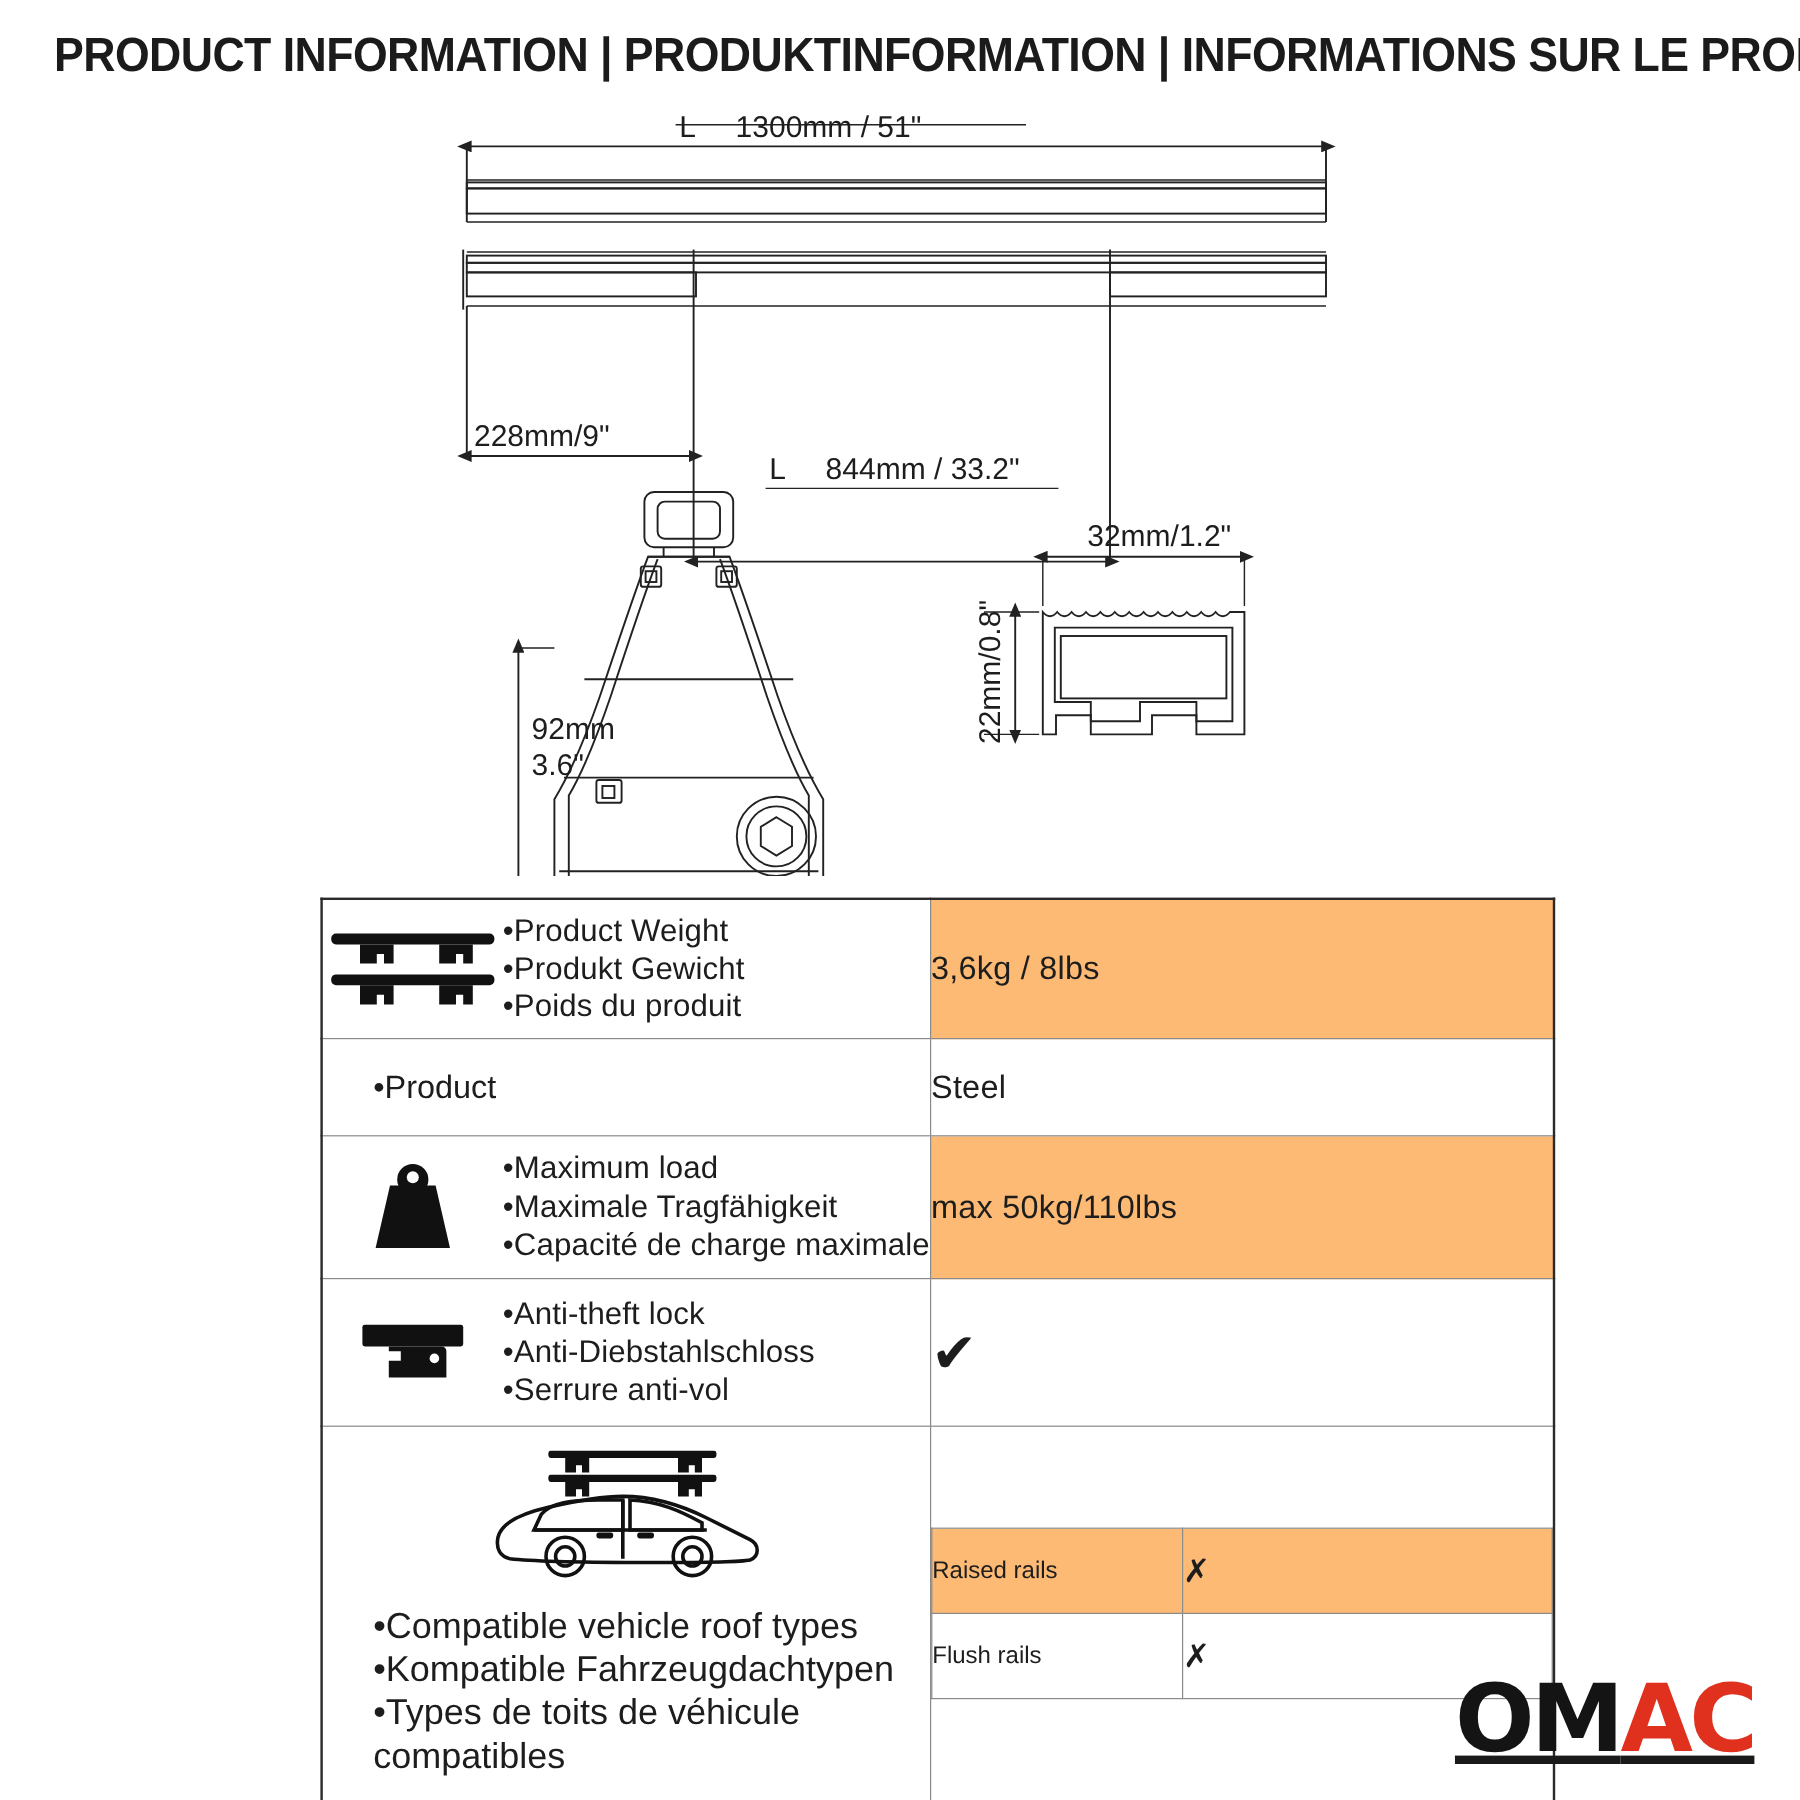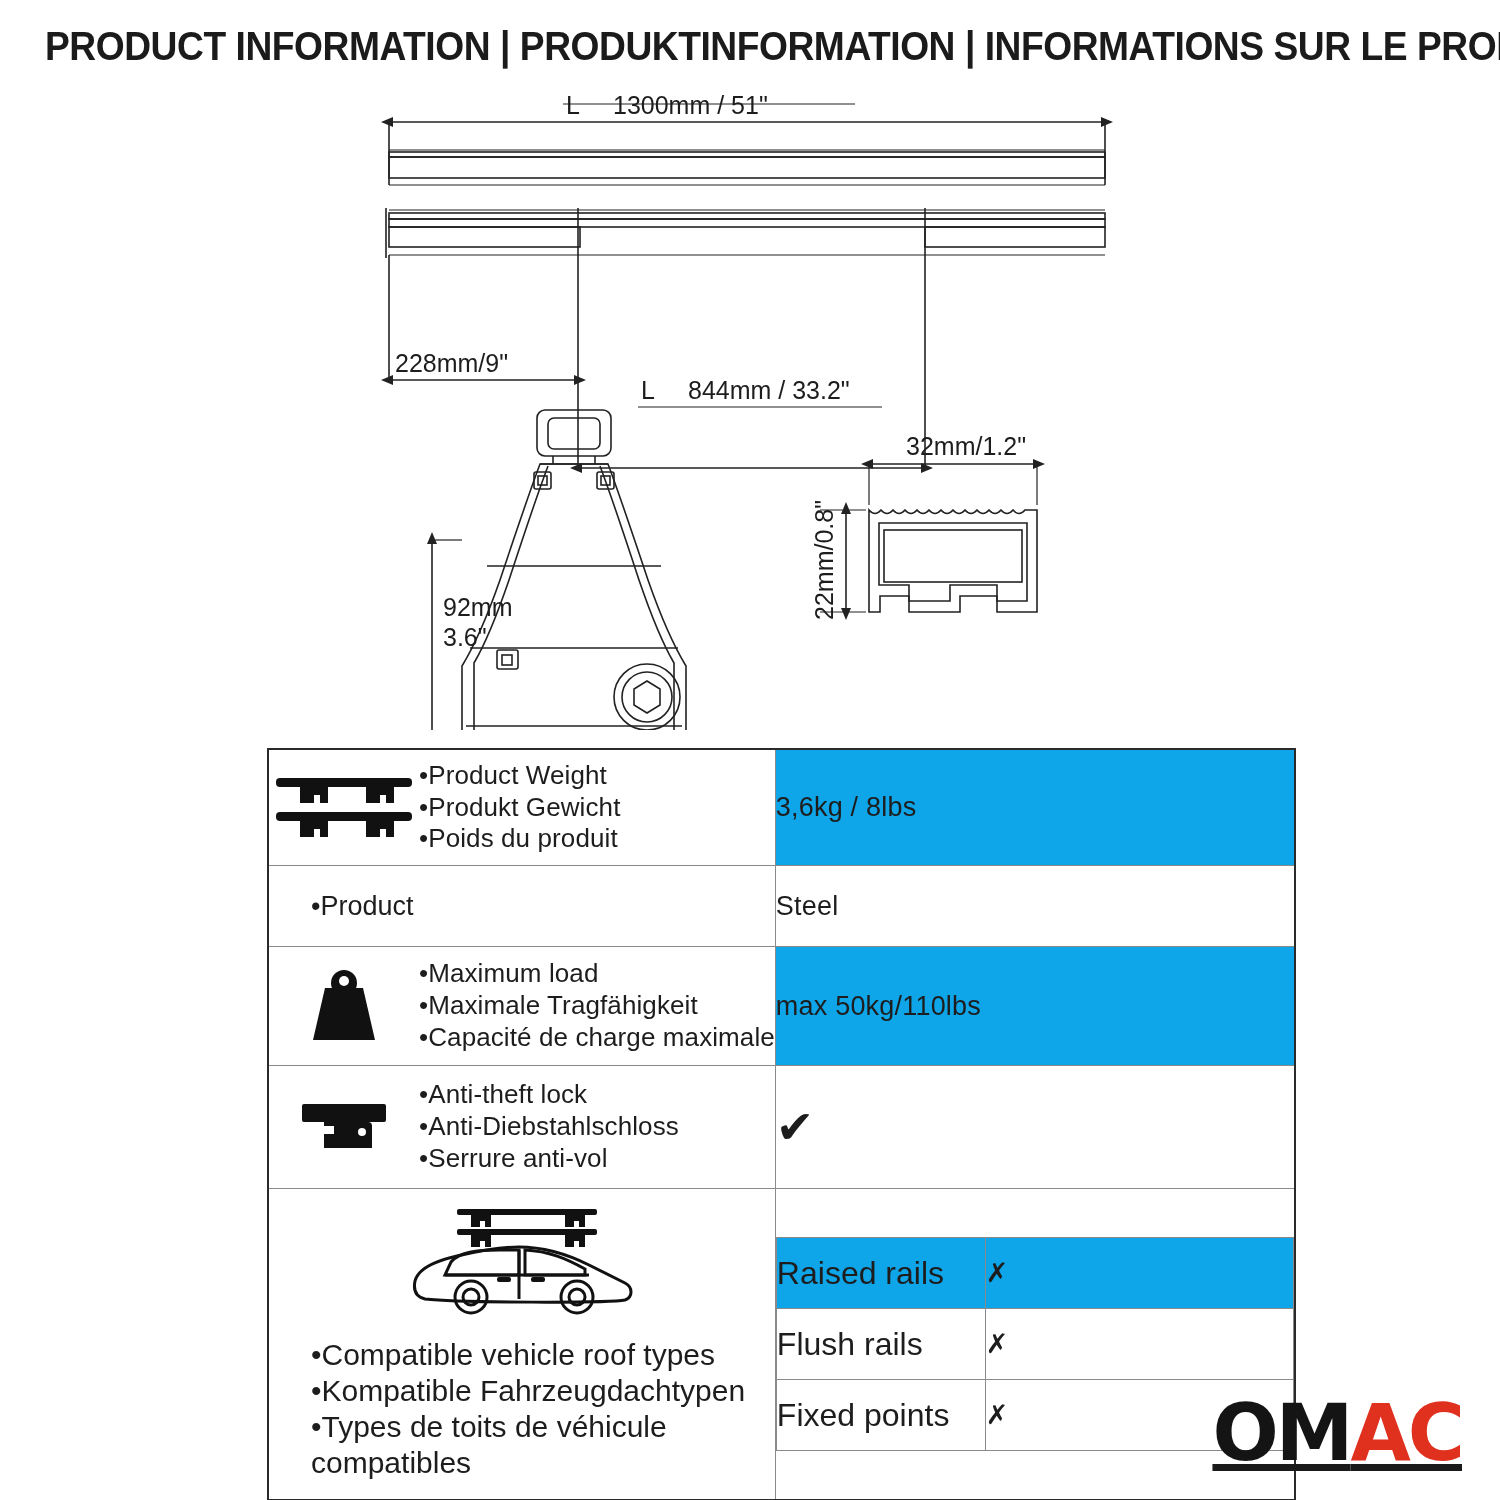--- a/index.html
+++ b/index.html
@@ -23,35 +23,35 @@
   #spec-table{
     position:absolute;left:267px;top:748px;width:1029px;
     border:2px solid #2a2a2a;border-collapse:collapse;
     background:#fff;
   }
   #spec-table td{
     border:1px solid #8a8a8a;
     vertical-align:middle;
     padding:0;
   }
-  .shade{background:#0ea5e9;}
+  .shade{background:#fdba74;}
   .label-cell{width:452px;position:relative;}
   .value-cell{padding-left:22px;font-size:27px;color:#1d1d1d;letter-spacing:0.2px;}
 
   .label-flex{display:flex;align-items:center;height:100%;}
   .icon-box{width:150px;min-width:150px;display:flex;align-items:center;justify-content:center;}
   .label-lines{font-size:26px;line-height:1.23;color:#1d1d1d;letter-spacing:0.1px;}
   .label-lines div{white-space:nowrap;}
 
   .material-label{font-size:27px;padding-left:42px;color:#1d1d1d;}
 
   
   .compat-outer{padding:0 !important;}
   table.compat{border-collapse:collapse;width:100%;height:100%;}
-  table.compat td{border:1px solid #8a8a8a;height:70px;font-size:32px;color:#1d1d1d;}
+  table.compat td{border:1px solid #8a8a8a;height:70px;font-size:20px;color:#1d1d1d;}
   table.compat td.name{width:208px;padding-left:20px;}
   table.compat td.mark{padding-left:18px;font-size:27px;}
   table.compat tr:first-child td{border-top:none;}
   table.compat tr:last-child td{border-bottom:none;}
   table.compat td:last-child{border-right:none;}
 
   .compat-label-wrap{padding:14px 0 18px 0;text-align:center;}
   .compat-text{font-size:30px;line-height:1.2;color:#1d1d1d;text-align:left;
                padding-left:42px;margin-top:10px;}
   .compat-text div{white-space:nowrap;}
@@ -305,26 +305,20 @@
               <td class="mark shade">
                 <span class="cross">✗</span>
               </td>
             </tr>
             <tr>
               <td class="name">Flush rails</td>
               <td class="mark">
                 <span class="cross">✗</span>
               </td>
             </tr>
-            <tr>
-              <td class="name">Fixed points</td>
-              <td class="mark">
-                <span class="cross">✗</span>
-              </td>
-            </tr>
           </tbody>
         </table>
       </td>
     </tr>
 
   </tbody>
 </table>
 
 <div id="logo">
   <span class="dark">OM</span>

